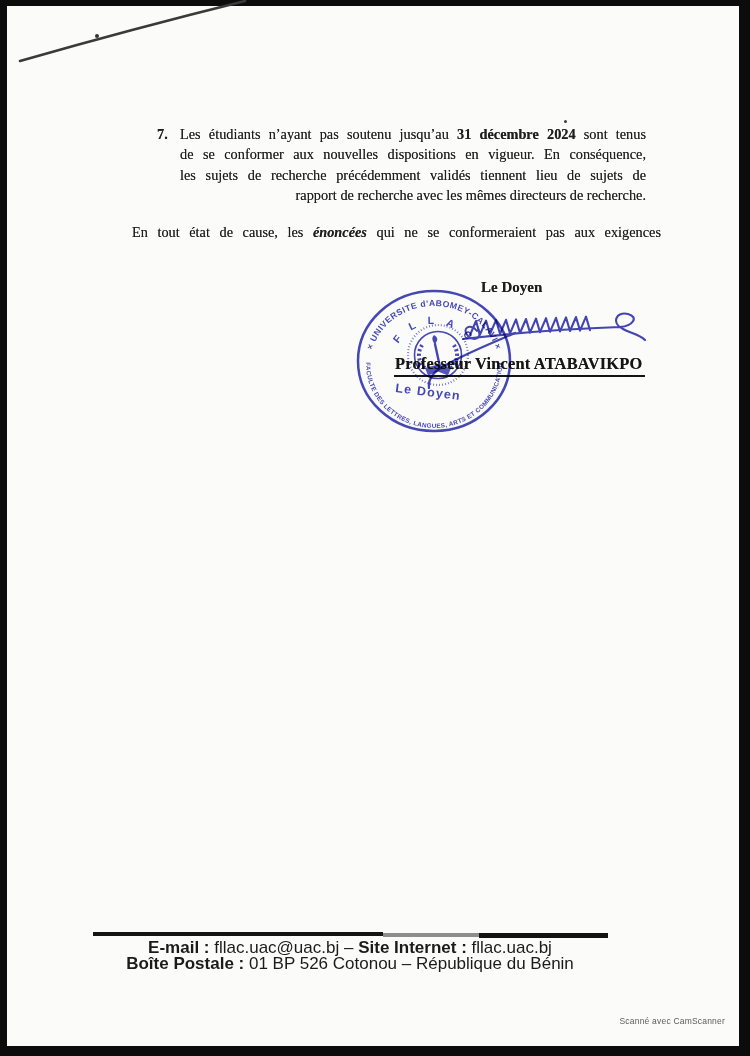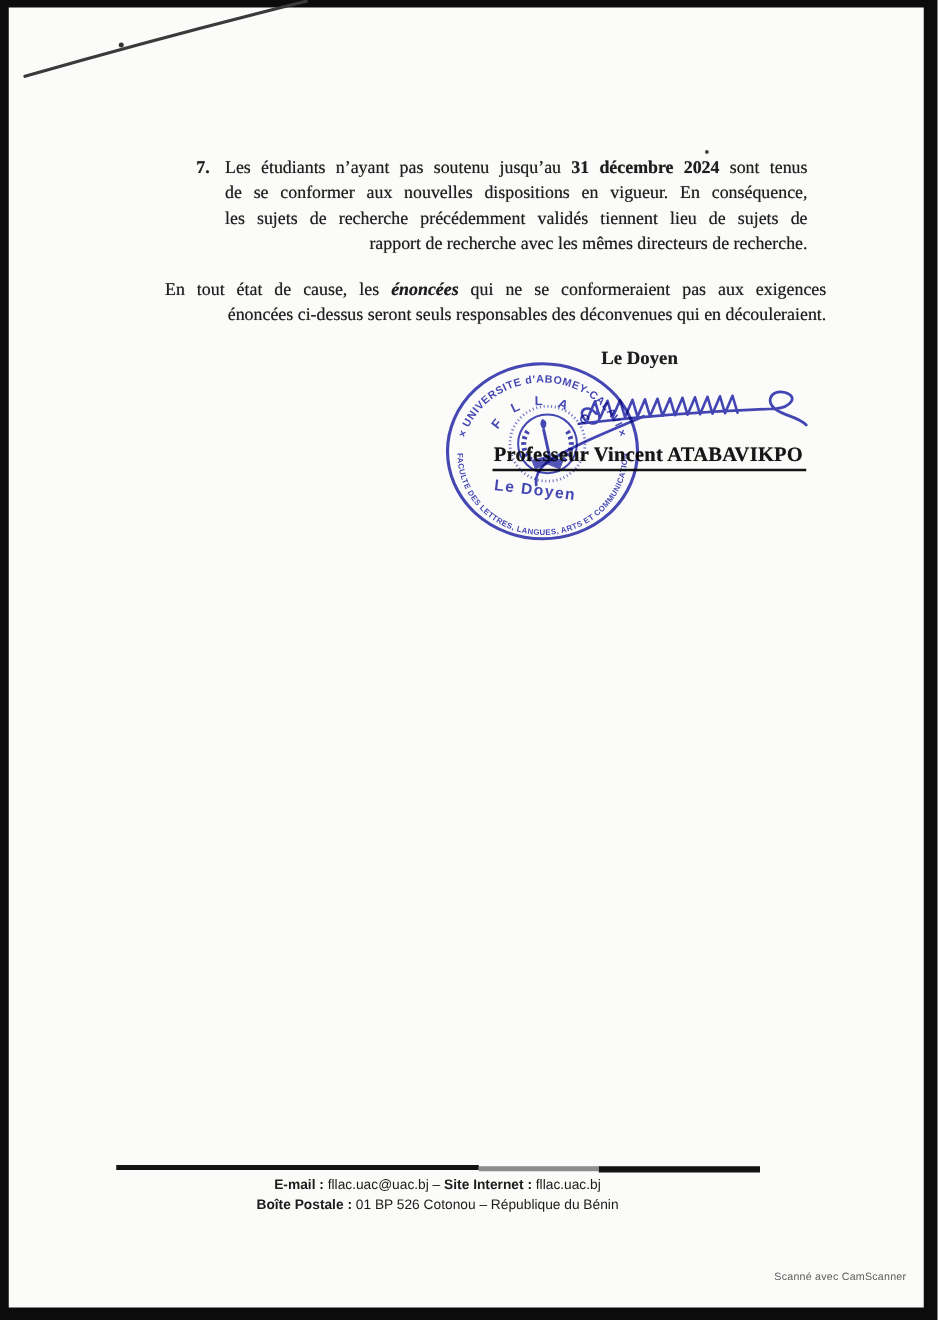--- a/index.html
+++ b/index.html
@@ -41,21 +41,21 @@
 
   
   .divider-seg { position: absolute; }
   .seg1 { left: 93px;  top: 932px; width: 290px; height: 4px; background: #141414; }
   .seg2 { left: 383px; top: 933px; width: 96px;  height: 4px; background: #8d8d8d; }
   .seg3 { left: 479px; top: 933px; width: 129px; height: 5px; background: #121212; }
 
   .footer {
     left: 75px; top: 940px; width: 550px; text-align: center;
     font-family: "Liberation Sans", "DejaVu Sans", sans-serif;
-    font-size: 11px; color: #1b1b1b; line-height: 16.4px;
+    font-size: 17px; color: #1b1b1b; line-height: 16.4px;
   }
   .footer b { font-weight: bold; }
 
   .scanner-credit {
     right: 25px; top: 1016px;
     font-family: "Liberation Sans", "DejaVu Sans", sans-serif;
     font-size: 8.5px; color: #5c5c5c; letter-spacing: 0.2px; text-align: center;
   }
 
   .dot { position: absolute; border-radius: 50%; background: #3c3c3c; }
@@ -74,21 +74,20 @@
 <div class="abs doc-text" style="left:180px; top:126px; width:466px;">
   <span class="item-num">7.</span>
   <div class="jline"><span>Les étudiants n’ayant pas soutenu jusqu’au </span><b class="date">31 décembre 2024</b><span> sont tenus</span></div>
   <div class="jline">de se conformer aux nouvelles dispositions en vigueur. En conséquence,</div>
   <div class="jline">les sujets de recherche précédemment validés tiennent lieu de sujets de</div>
   <div class="lline">rapport de recherche avec les mêmes directeurs de recherche.</div>
 </div>
 
 <div class="abs doc-text" style="left:88px; top:224px; width:573px;">
   <div class="jline indent1"><span>En tout état de cause, les </span><span class="bi">énoncées</span><span> qui ne se conformeraient pas aux exigences</span></div>
-  <div class="lline">énoncées ci-dessus seront seuls responsables des déconvenues qui en découleraient.</div>
 </div>
 
 <div class="abs doyen-label">Le Doyen</div>
 <div class="abs dean-name">Professeur Vincent ATABAVIKPO</div>
 
 <svg class="abs ink-svg stamp-svg" width="158" height="145" viewBox="0 0 158 145">
   <defs>
     <path id="arcTop" d="M 15 76 A 64 59 0 0 1 143 76"></path>
     <path id="arcBottom" d="M 12 64 A 68 64 0 1 0 146 64"></path>
     <path id="arcAcr" d="M 38 74 A 41 39 0 0 1 120 74"></path>

